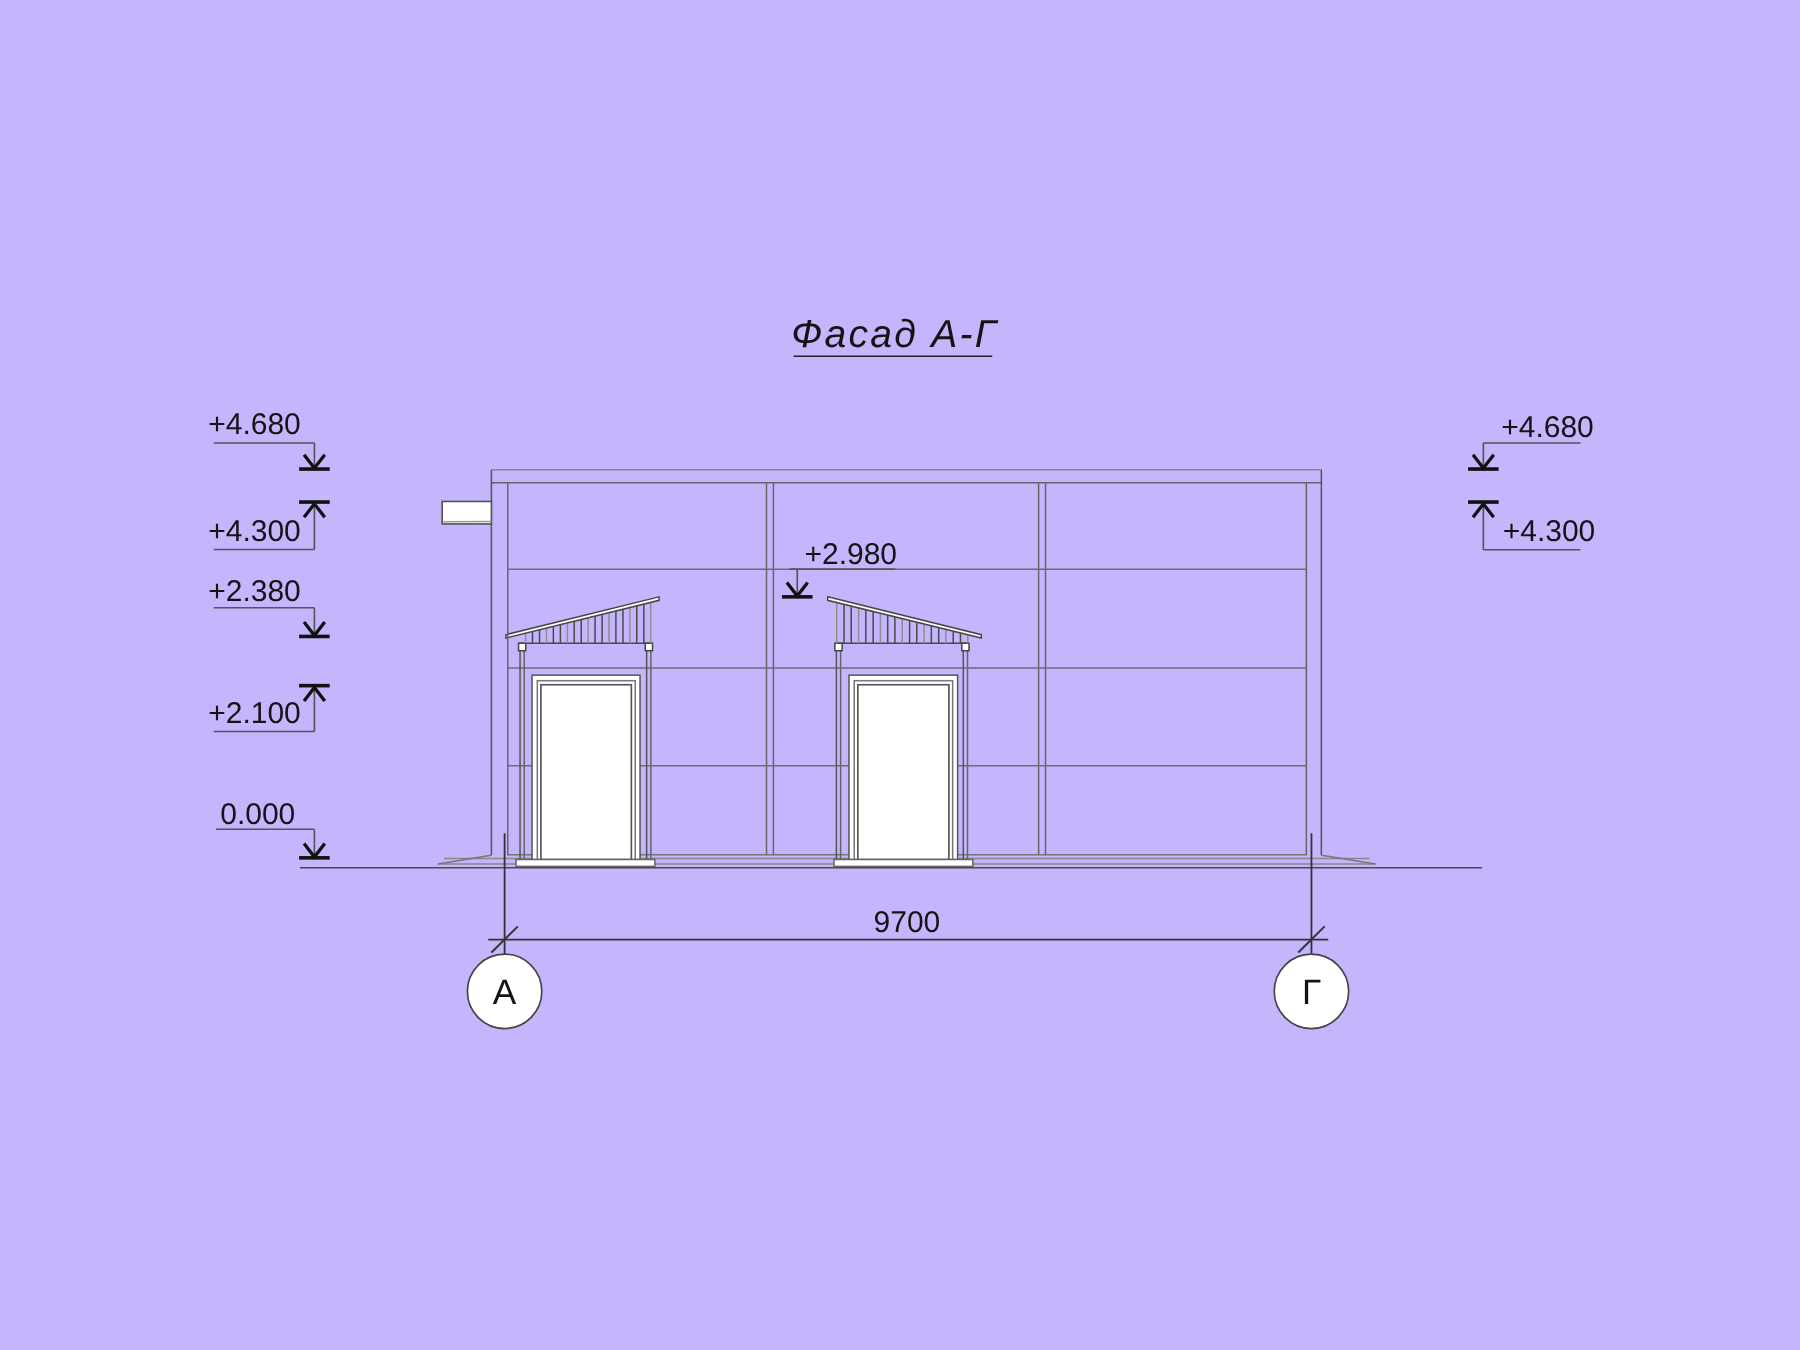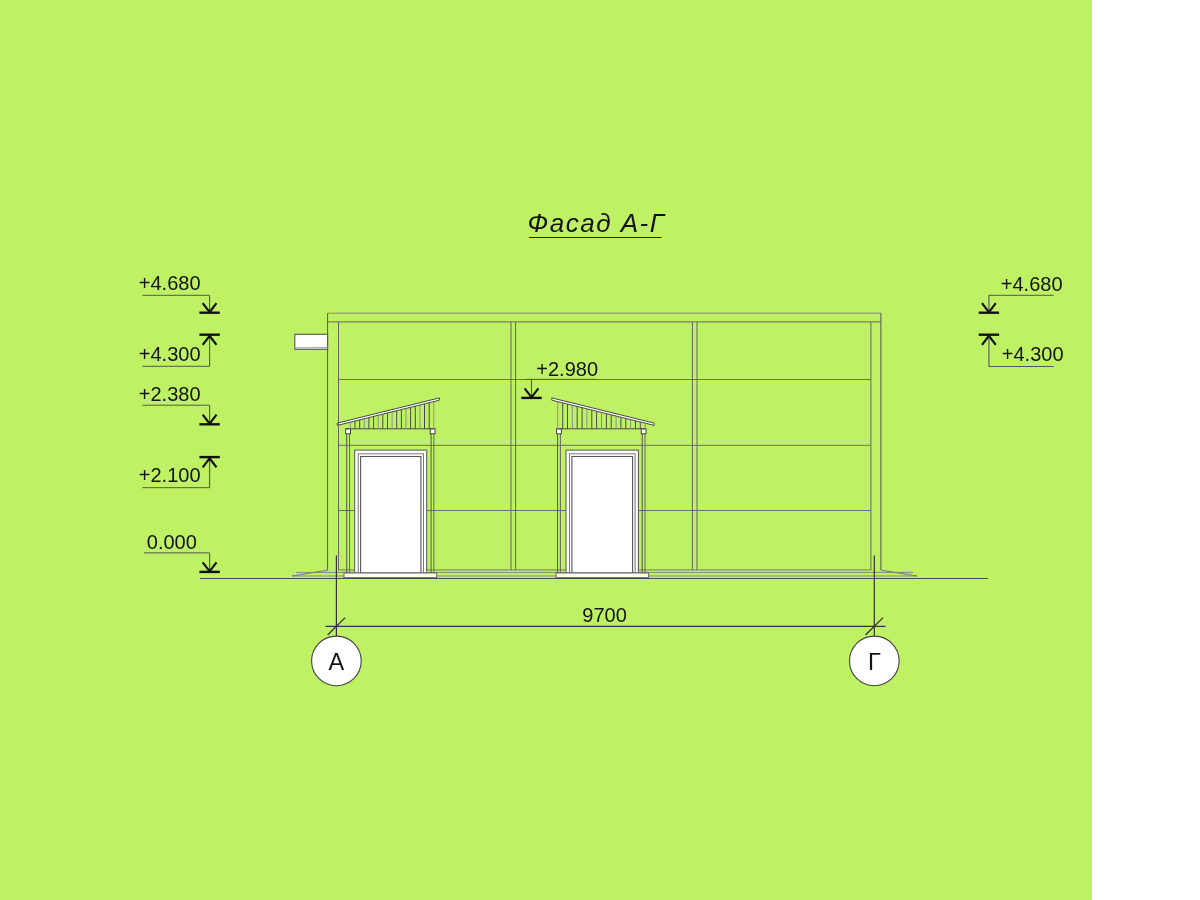--- a/index.html
+++ b/index.html
@@ -1,16 +1,16 @@
 <!DOCTYPE html>
 <html><head>
 <meta charset="utf-8">
 <style>
 html,body{margin:0;padding:0;background:#fff;}
-#sheet{position:relative;width:1092px;height:900px;background:#bef264;overflow:hidden;}
+#sheet{position:relative;width:1200px;height:900px;background:#c4b5fd;overflow:hidden;}
 </style>
 </head>
 <body>
 
 <div id="sheet">
 <svg width="1200" height="900" viewBox="0 0 1200 900" xmlns="http://www.w3.org/2000/svg">
 
 <text x="596.5" y="231.5" font-size="26" text-anchor="middle" font-weight="normal" font-style="italic" letter-spacing="1.5" fill="#141414" font-family="Liberation Sans, sans-serif">Фасад А-Г</text>
 
 <line x1="529" y1="237.5" x2="661.5" y2="237.5" stroke="#222" stroke-width="1.1"></line>

